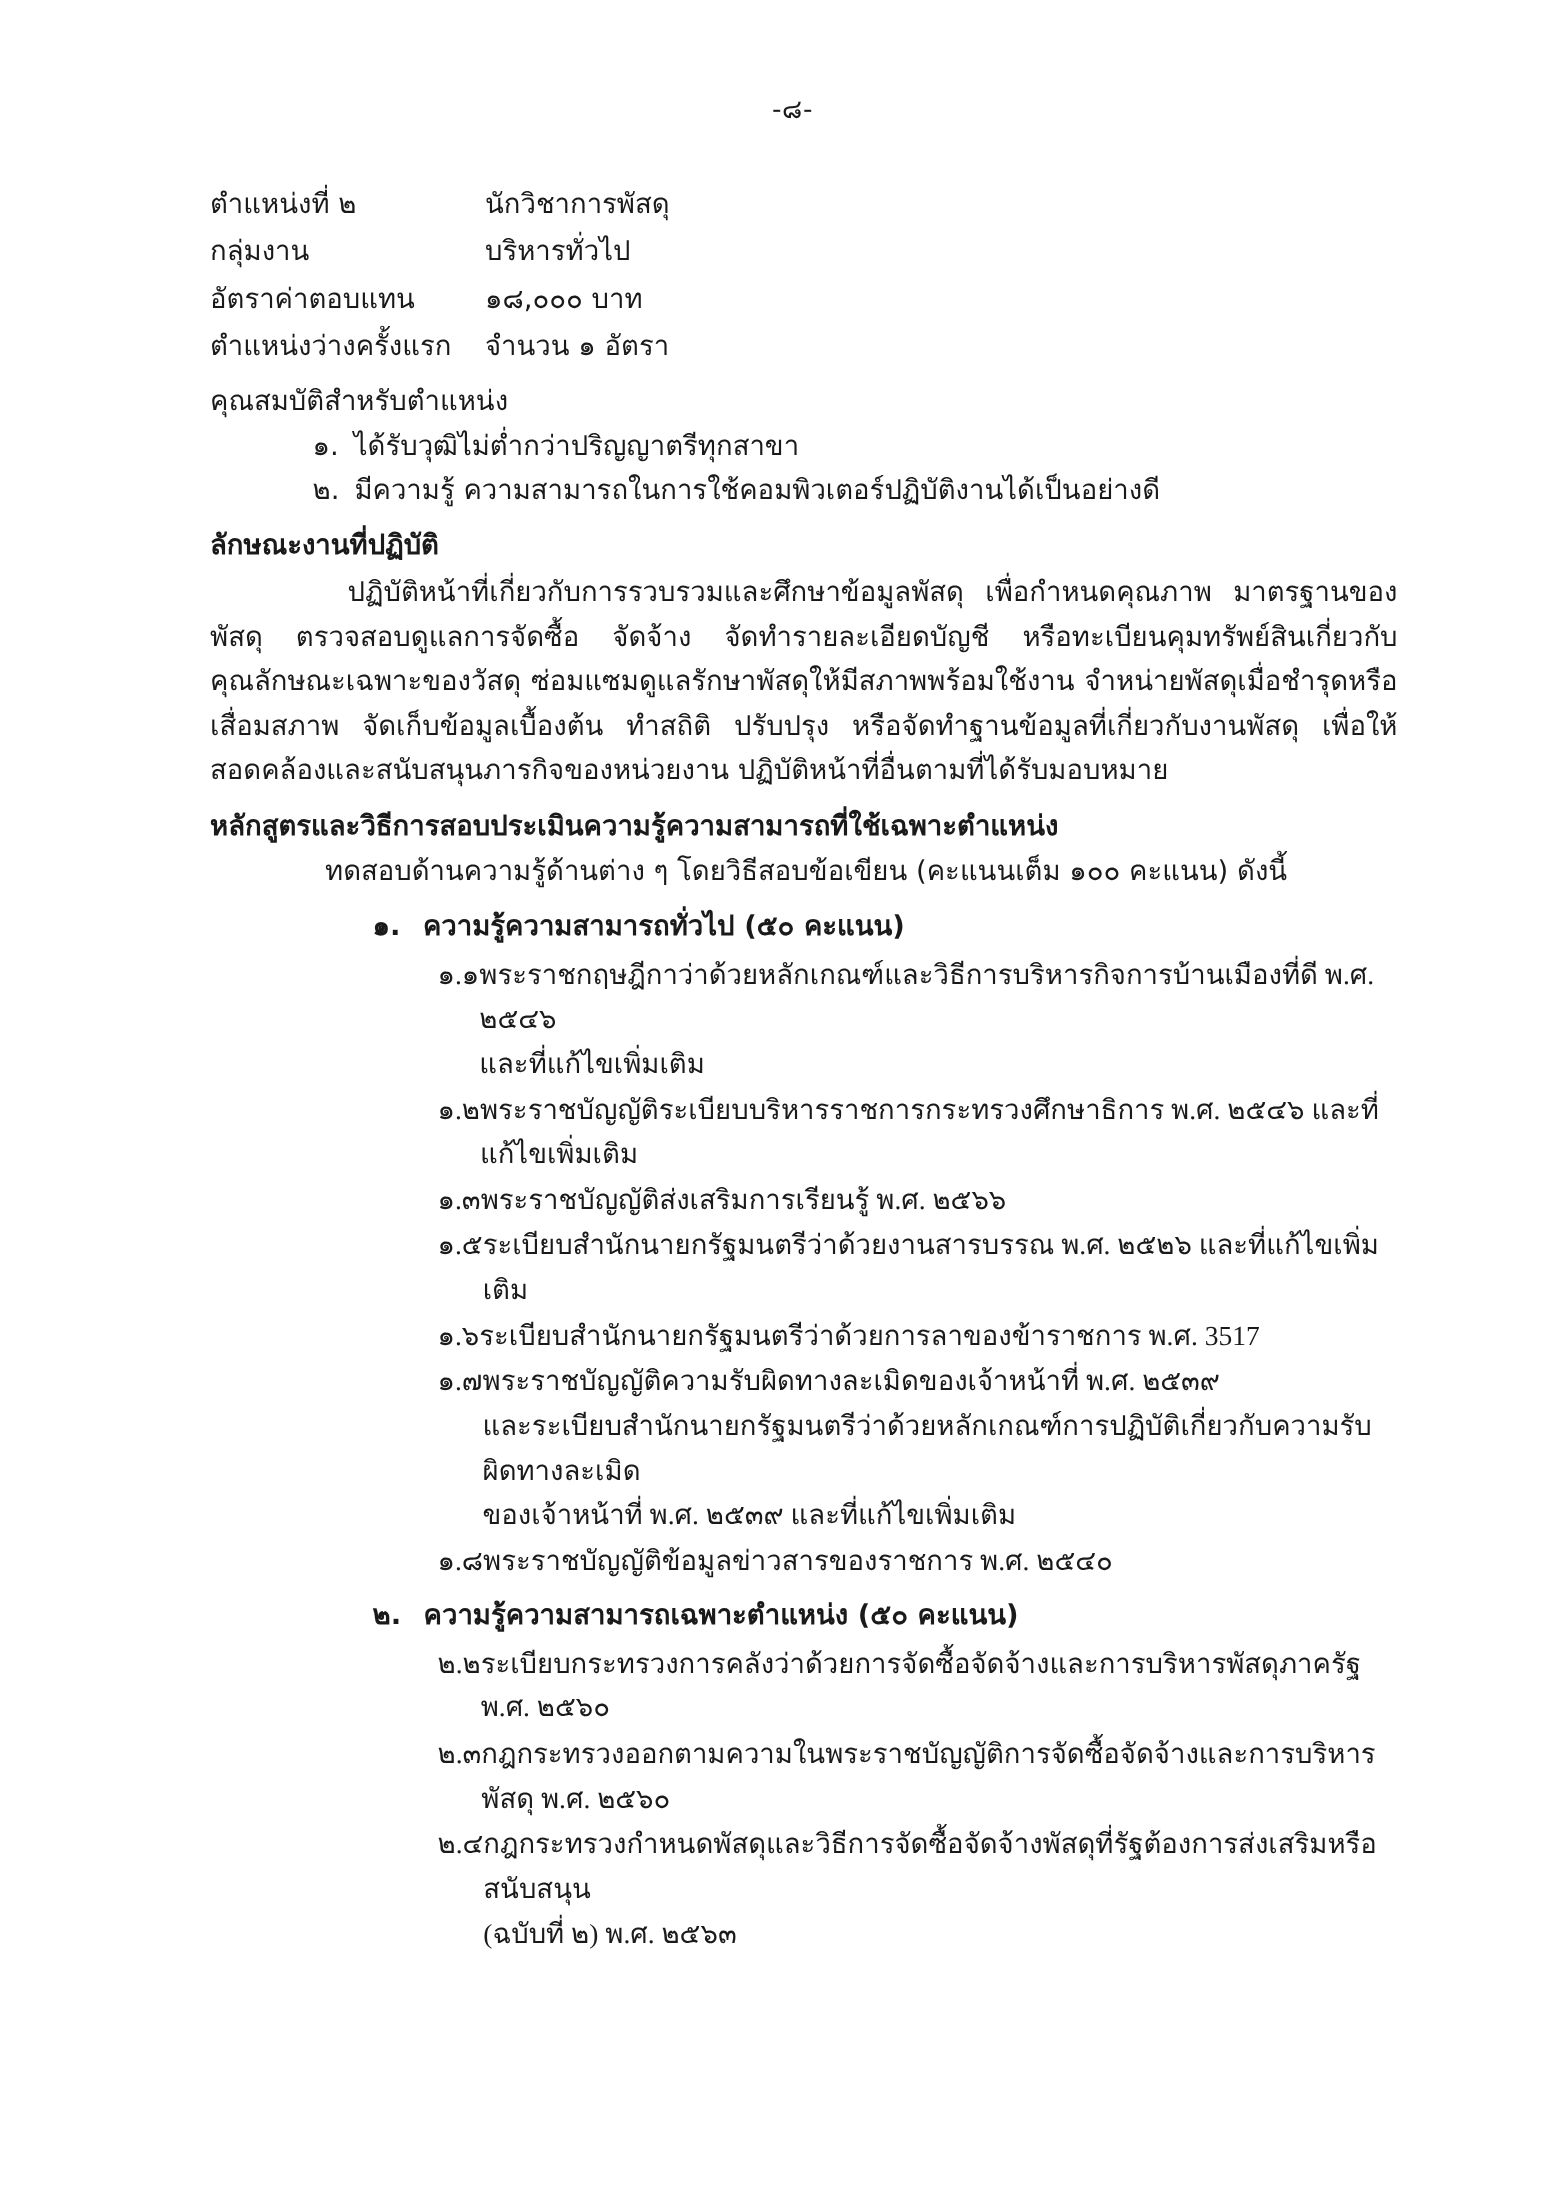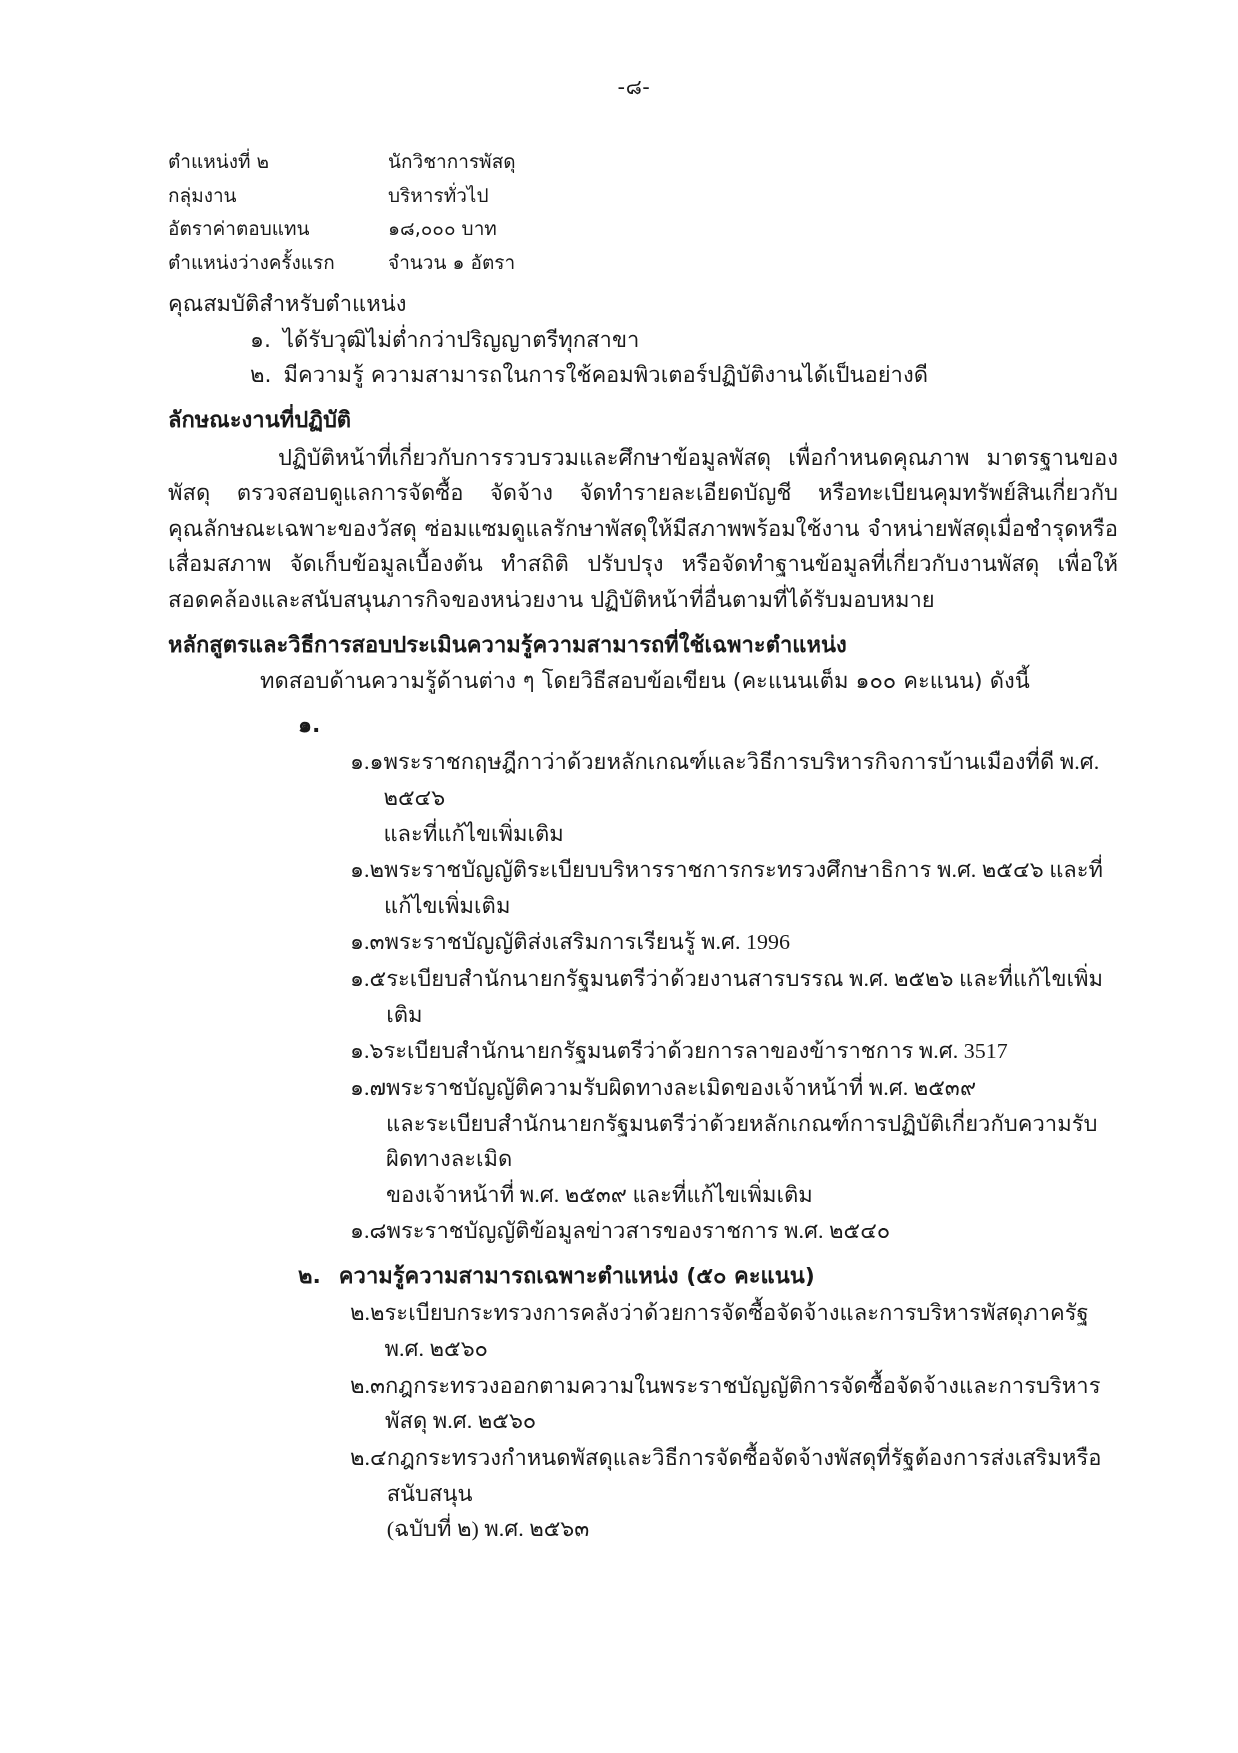--- a/index.html
+++ b/index.html
@@ -28,21 +28,21 @@
     margin-top: 10px;
     margin-bottom: 42px;
     letter-spacing: 0.5px;
   }
   .kv-table {
     border-collapse: collapse;
     margin-left: 18px;
     margin-bottom: 2px;
   }
   .kv-table td {
-    font-size: 19px;
+    font-size: 22px;
     padding: 3px 0;
     vertical-align: top;
     line-height: 1.45;
   }
   .kv-label {
     width: 210px;
     padding-right: 10px !important;
   }
   .kv-value {
     width: 520px;
@@ -159,38 +159,39 @@
 
   <div class="section-head">ลักษณะงานที่ปฏิบัติ</div>
   <div class="para para-indent">ปฏิบัติหน้าที่เกี่ยวกับการรวบรวมและศึกษาข้อมูลพัสดุ เพื่อกำหนดคุณภาพ มาตรฐานของพัสดุ ตรวจสอบดูแลการจัดซื้อ จัดจ้าง จัดทำรายละเอียดบัญชี หรือทะเบียนคุมทรัพย์สินเกี่ยวกับคุณลักษณะเฉพาะของวัสดุ ซ่อมแซมดูแลรักษาพัสดุให้มีสภาพพร้อมใช้งาน จำหน่ายพัสดุเมื่อชำรุดหรือเสื่อมสภาพ จัดเก็บข้อมูลเบื้องต้น ทำสถิติ ปรับปรุง หรือจัดทำฐานข้อมูลที่เกี่ยวกับงานพัสดุ เพื่อให้สอดคล้องและสนับสนุนภารกิจของหน่วยงาน ปฏิบัติหน้าที่อื่นตามที่ได้รับมอบหมาย</div>
 
   <div class="section-head">หลักสูตรและวิธีการสอบประเมินความรู้ความสามารถที่ใช้เฉพาะตำแหน่ง</div>
   <div class="intro-line">ทดสอบด้านความรู้ด้านต่าง ๆ โดยวิธีสอบข้อเขียน (คะแนนเต็ม ๑๐๐ คะแนน) ดังนี้</div>
 
   <div class="group">
     <div class="group-title">
       <span class="gnum">๑.</span>
+      <span>ความรู้ความสามารถทั่วไป (๕๐ คะแนน)</span>
     </div>
 
     <div class="item">
       <span class="inum">๑.๑</span>
       <span class="itext">
         <span>พระราชกฤษฎีกาว่าด้วยหลักเกณฑ์และวิธีการบริหารกิจการบ้านเมืองที่ดี พ.ศ. ๒๕๔๖</span>
         <span class="cont sub-cont">และที่แก้ไขเพิ่มเติม</span>
       </span>
     </div>
 
     <div class="item">
       <span class="inum">๑.๒</span>
       <span class="itext">พระราชบัญญัติระเบียบบริหารราชการกระทรวงศึกษาธิการ พ.ศ. ๒๕๔๖ และที่แก้ไขเพิ่มเติม</span>
     </div>
 
     <div class="item">
       <span class="inum">๑.๓</span>
-      <span class="itext">พระราชบัญญัติส่งเสริมการเรียนรู้ พ.ศ. 1996</span>
+      <span class="itext">พระราชบัญญัติส่งเสริมการเรียนรู้ พ.ศ. ๒๕๖๖</span>
     </div>
 
 
     <div class="item">
       <span class="inum">๑.๕</span>
       <span class="itext">ระเบียบสำนักนายกรัฐมนตรีว่าด้วยงานสารบรรณ พ.ศ. ๒๕๒๖ และที่แก้ไขเพิ่มเติม</span>
     </div>
 
     <div class="item">
       <span class="inum">๑.๖</span>

